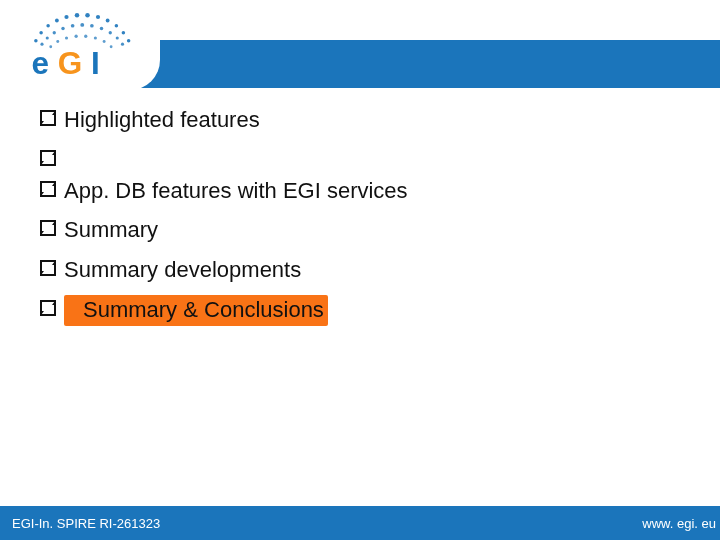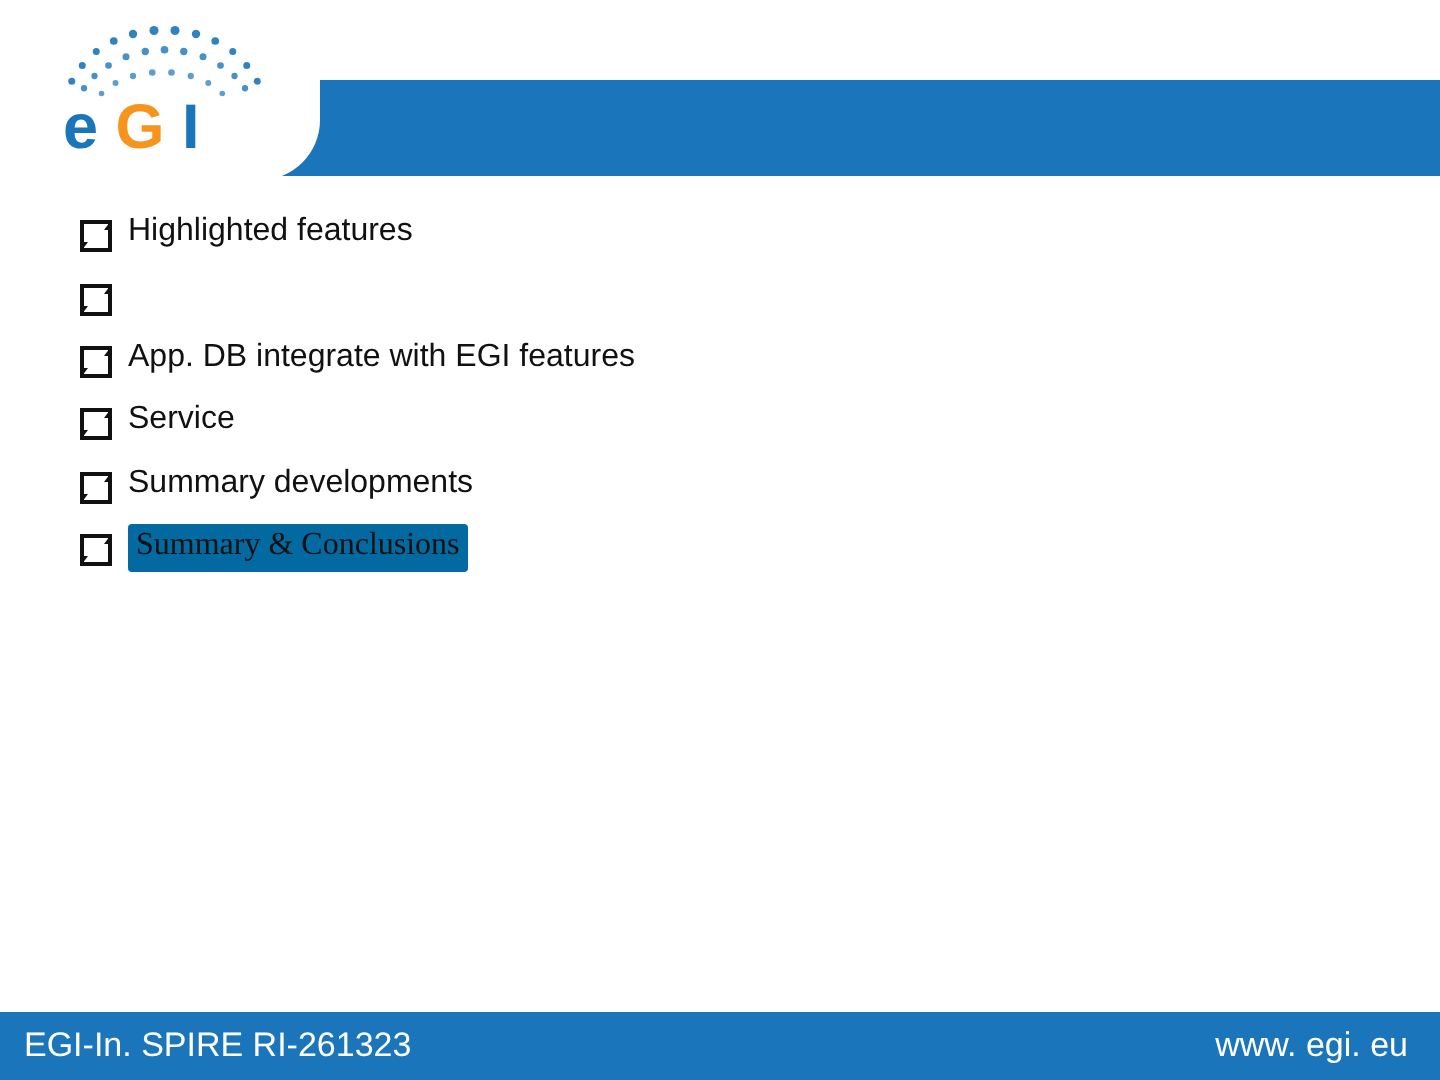--- a/index.html
+++ b/index.html
@@ -34,51 +34,50 @@
     position: absolute;
     top: 105px;
     left: 40px;
     right: 40px;
   }
   .bullet-row {
     display: flex;
     align-items: flex-start;
     gap: 8px;
     margin-bottom: 10px;
-    font-size: 16px;
+    font-size: 22px;
     line-height: 1.35;
     color: #111;
   }
   .bullet-box {
     flex: 0 0 16px;
     width: 16px;
     height: 16px;
     margin-top: 5px;
   }
   .bullet-box svg { display: block; }
   .bullet-text {}
   .bullet-highlight {
-    background: #0369a1;
-    padding: 0 4px 2px 4px;
+    background: #f97316;
+    padding: 0 4px 2px 19px;
     border-radius: 2px;
-    font-family: Liberation Serif, serif;
   }
 
   
   .footer {
     position: absolute;
     left: 0; right: 0; bottom: 0;
     height: 34px;
     background: #1b75bb;
     color: #fff;
     display: flex;
     align-items: center;
     justify-content: space-between;
-    padding: 0 16px 0 12px;
-    font-size: 17px;
+    padding: 0 4px 0 12px;
+    font-size: 13px;
   }
   .footer a { color: #fff; text-decoration: none; margin-left: 20px; }
 </style>
 </head>
 <body>
 
 <div class="slide">
 
   <div class="header-band"></div>
 
@@ -160,31 +159,31 @@
 </span>
         </div>
         <div class="bullet-row">
           <span class="bullet-box">
   <svg viewBox="0 0 16 16" width="16" height="16">
     <rect x="1" y="1" width="14" height="14" fill="none" stroke="#111" stroke-width="2"></rect>
     <path d="M1 15 L4 11 L1 11 Z" fill="#111"></path>
     <path d="M15 1 L12 5 L15 5 Z" fill="#111"></path>
   </svg>
 </span>
-          <span class="bullet-text">App. DB integrate with EGI features</span>
-        </div>
-        <div class="bullet-row">
-          <span class="bullet-box">
-  <svg viewBox="0 0 16 16" width="16" height="16">
-    <rect x="1" y="1" width="14" height="14" fill="none" stroke="#111" stroke-width="2"></rect>
-    <path d="M1 15 L4 11 L1 11 Z" fill="#111"></path>
-    <path d="M15 1 L12 5 L15 5 Z" fill="#111"></path>
-  </svg>
-</span>
-          <span class="bullet-text">Service</span>
+          <span class="bullet-text">App. DB features with EGI services</span>
+        </div>
+        <div class="bullet-row">
+          <span class="bullet-box">
+  <svg viewBox="0 0 16 16" width="16" height="16">
+    <rect x="1" y="1" width="14" height="14" fill="none" stroke="#111" stroke-width="2"></rect>
+    <path d="M1 15 L4 11 L1 11 Z" fill="#111"></path>
+    <path d="M15 1 L12 5 L15 5 Z" fill="#111"></path>
+  </svg>
+</span>
+          <span class="bullet-text">Summary</span>
         </div>
         <div class="bullet-row">
           <span class="bullet-box">
   <svg viewBox="0 0 16 16" width="16" height="16">
     <rect x="1" y="1" width="14" height="14" fill="none" stroke="#111" stroke-width="2"></rect>
     <path d="M1 15 L4 11 L1 11 Z" fill="#111"></path>
     <path d="M15 1 L12 5 L15 5 Z" fill="#111"></path>
   </svg>
 </span>
           <span class="bullet-text">Summary developments</span>

